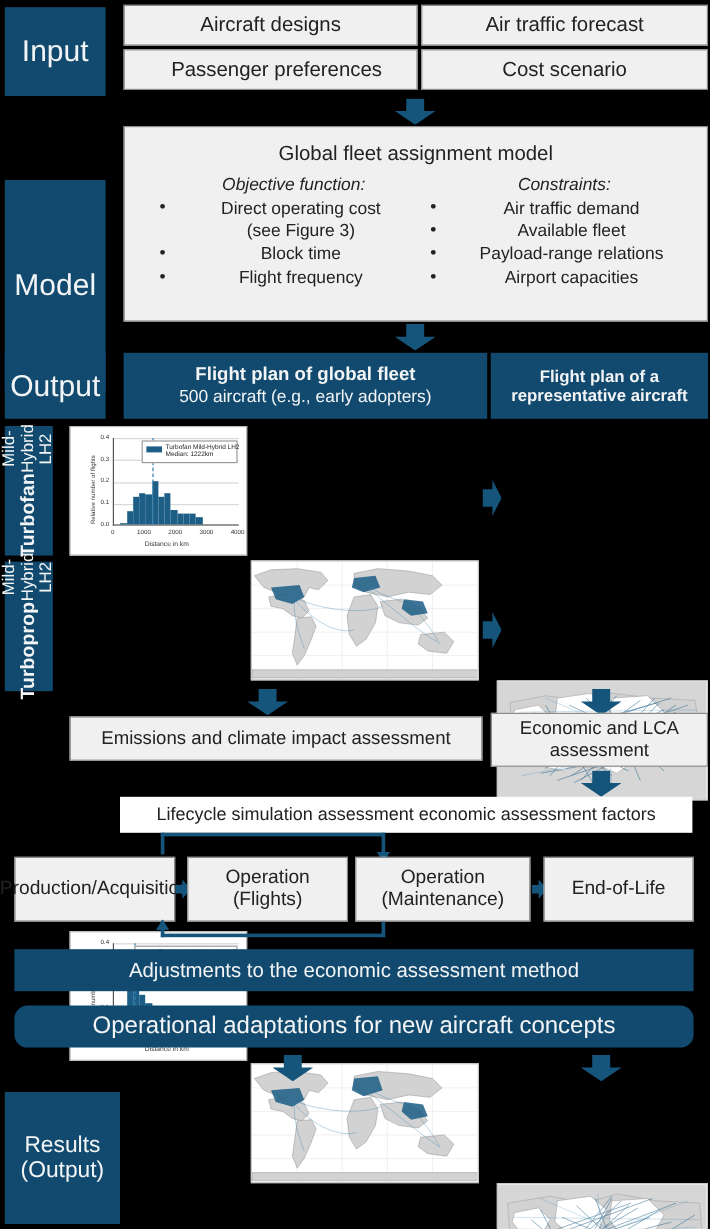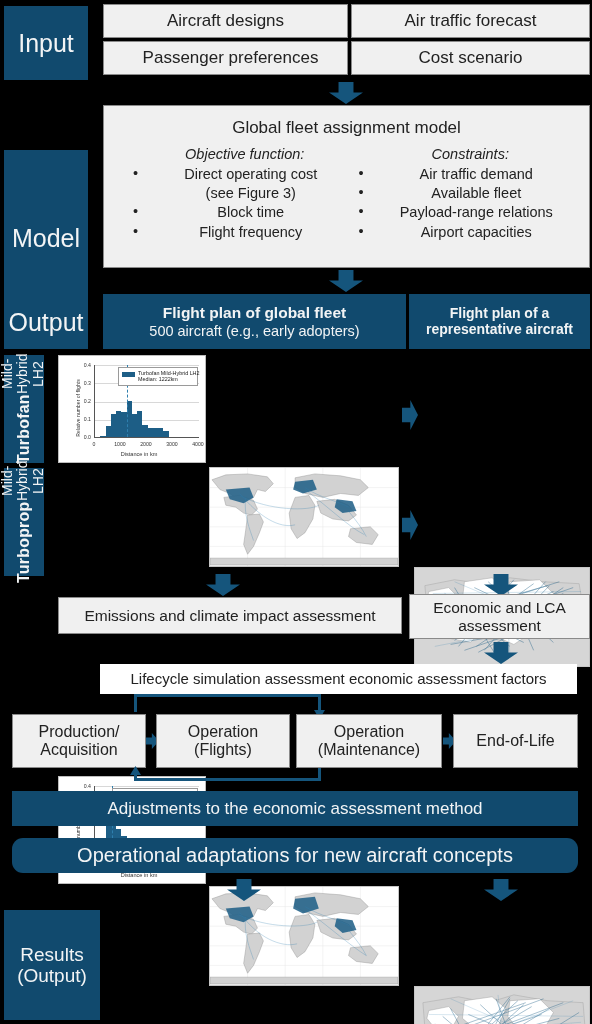--- a/index.html
+++ b/index.html
@@ -472,21 +472,21 @@
 
 <div class="abs white" style="left:100px; top:664px; width:477px; height:30px; font-size:15px;">
   <span>Lifecycle simulation assessment economic assessment factors</span>
 </div>
 
 <div class="abs loopline" style="left:134px; top:694px; width:3px; height:18px;"></div>
 <div class="abs loopline" style="left:134px; top:694px; width:187px; height:3px;"></div>
 <div class="abs loopline" style="left:318px; top:694px; width:3px; height:17px;"></div>
 <div class="tip-down" style="left:314px; top:710px;"></div>
 
-<div class="abs grey" style="left:12px; top:714px; width:134px; height:54px; flex-direction:column; font-size:16px;">
+<div class="abs grey" style="left:12px; top:714px; width:134px; height:54px; font-size:16px;">
   <span>Production/</span>
   <span>Acquisition</span>
 </div>
 <div class="abs arrow-r-sm" style="left:146px; top:733px;"></div>
 
 <div class="abs grey" style="left:156px; top:714px; width:134px; height:54px; flex-direction:column; font-size:16px;">
   <span>Operation</span>
   <span>(Flights)</span>
 </div>
 

